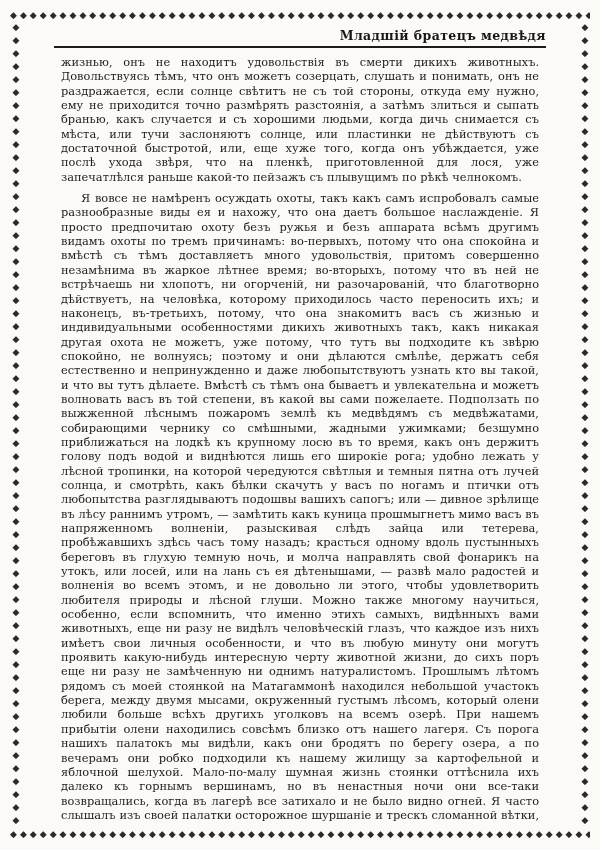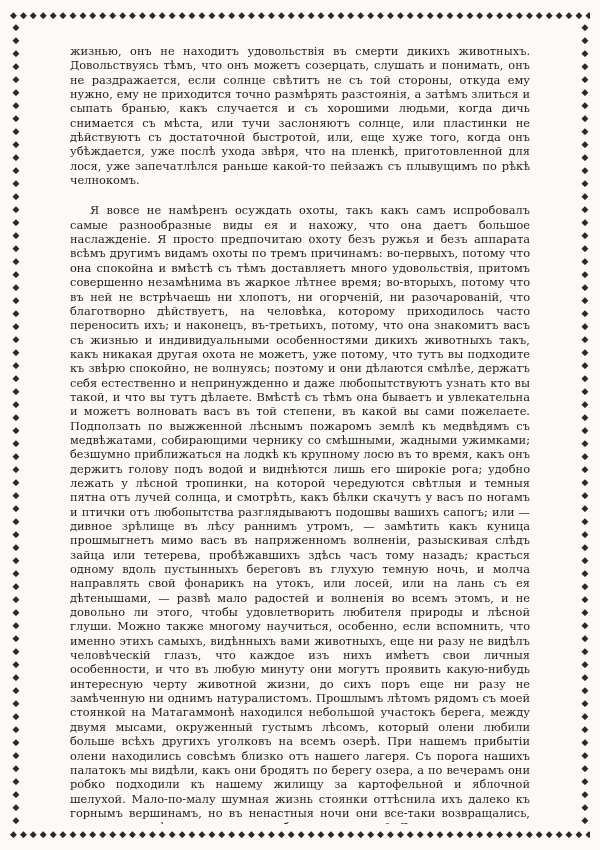--- a/index.html
+++ b/index.html
@@ -39,39 +39,42 @@
     font-weight: bold;
     font-size: 12.5px;
     letter-spacing: 0.4px;
     color: #171717;
     text-align: right;
     border-bottom: 2px solid #1c1b19;
     padding-bottom: 3px;
     margin-bottom: 6px;
   }
   p.body-par {
-    margin: 16px;
+    margin: 7px;
     text-align: justify;
     font-size: 11.4px;
     line-height: 14.35px;
     color: #1e1d1b;
     word-spacing: 0.2px;
   }
   p.body-par.indent { text-indent: 20px; }
 </style>
 </head>
 <body>
 
 <div class="page">
 
   <div class="b-strip b-top">◆◆◆◆◆◆◆◆◆◆◆◆◆◆◆◆◆◆◆◆◆◆◆◆◆◆◆◆◆◆◆◆◆◆◆◆◆◆◆◆◆◆◆◆◆◆◆◆◆◆◆◆◆◆◆◆◆◆◆◆</div>
   <div class="b-strip b-bottom">◆◆◆◆◆◆◆◆◆◆◆◆◆◆◆◆◆◆◆◆◆◆◆◆◆◆◆◆◆◆◆◆◆◆◆◆◆◆◆◆◆◆◆◆◆◆◆◆◆◆◆◆◆◆◆◆◆◆◆◆</div>
   <div class="b-strip b-left">◆◆◆◆◆◆◆◆◆◆◆◆◆◆◆◆◆◆◆◆◆◆◆◆◆◆◆◆◆◆◆◆◆◆◆◆◆◆◆◆◆◆◆◆◆◆◆◆◆◆◆◆◆◆◆◆◆◆◆◆◆◆◆◆◆◆◆◆◆◆◆◆◆◆◆◆◆◆◆◆</div>
   <div class="b-strip b-right">◆◆◆◆◆◆◆◆◆◆◆◆◆◆◆◆◆◆◆◆◆◆◆◆◆◆◆◆◆◆◆◆◆◆◆◆◆◆◆◆◆◆◆◆◆◆◆◆◆◆◆◆◆◆◆◆◆◆◆◆◆◆◆◆◆◆◆◆◆◆◆◆◆◆◆◆◆◆◆◆</div>
 
   <div class="content">
+    <div class="running-head">
+      <span>Младшій братецъ медвѣдя</span>
+    </div>
 
     <p class="body-par">жизнью, онъ не находитъ удовольствія въ смерти дикихъ животныхъ. Довольствуясь тѣмъ, что онъ можетъ созерцать, слушать и понимать, онъ не раздражается, если солнце свѣтитъ не съ той стороны, откуда ему нужно, ему не приходится точно размѣрять разстоянія, а затѣмъ злиться и сыпать бранью, какъ случается и съ хорошими людьми, когда дичь снимается съ мѣста, или тучи заслоняютъ солнце, или пластинки не дѣйствуютъ съ достаточной быстротой, или, еще хуже того, когда онъ убѣждается, уже послѣ ухода звѣря, что на пленкѣ, приготовленной для лося, уже запечатлѣлся раньше какой-то пейзажъ съ плывущимъ по рѣкѣ челнокомъ.</p>
     <p class="body-par indent">Я вовсе не намѣренъ осуждать охоты, такъ какъ самъ испробовалъ самые разнообразные виды ея и нахожу, что она даетъ большое наслажденіе. Я просто предпочитаю охоту безъ ружья и безъ аппарата всѣмъ другимъ видамъ охоты по тремъ причинамъ: во-первыхъ, потому что она спокойна и вмѣстѣ съ тѣмъ доставляетъ много удовольствія, притомъ совершенно незамѣнима въ жаркое лѣтнее время; во-вторыхъ, потому что въ ней не встрѣчаешь ни хлопотъ, ни огорченій, ни разочарованій, что благотворно дѣйствуетъ, на человѣка, которому приходилось часто переносить ихъ; и наконецъ, въ-третьихъ, потому, что она знакомитъ васъ съ жизнью и индивидуальными особенностями дикихъ животныхъ такъ, какъ никакая другая охота не можетъ, уже потому, что тутъ вы подходите къ звѣрю спокойно, не волнуясь; поэтому и они дѣлаются смѣлѣе, держатъ себя естественно и непринужденно и даже любопытствуютъ узнать кто вы такой, и что вы тутъ дѣлаете. Вмѣстѣ съ тѣмъ она бываетъ и увлекательна и можетъ волновать васъ въ той степени, въ какой вы сами пожелаете. Подползать по выжженной лѣснымъ пожаромъ землѣ къ медвѣдямъ съ медвѣжатами, собирающими чернику со смѣшными, жадными ужимками; безшумно приближаться на лодкѣ къ крупному лосю въ то время, какъ онъ держитъ голову подъ водой и виднѣются лишь его широкіе рога; удобно лежать у лѣсной тропинки, на которой чередуются свѣтлыя и темныя пятна отъ лучей солнца, и смотрѣть, какъ бѣлки скачутъ у васъ по ногамъ и птички отъ любопытства разглядываютъ подошвы вашихъ сапогъ; или — дивное зрѣлище въ лѣсу раннимъ утромъ, — замѣтить какъ куница прошмыгнетъ мимо васъ въ напряженномъ волненіи, разыскивая слѣдъ зайца или тетерева, пробѣжавшихъ здѣсь часъ тому назадъ; красться одному вдоль пустынныхъ береговъ въ глухую темную ночь, и молча направлять свой фонарикъ на утокъ, или лосей, или на лань съ ея дѣтенышами, — развѣ мало радостей и волненія во всемъ этомъ, и не довольно ли этого, чтобы удовлетворить любителя природы и лѣсной глуши. Можно также многому научиться, особенно, если вспомнить, что именно этихъ самыхъ, видѣнныхъ вами животныхъ, еще ни разу не видѣлъ человѣческій глазъ, что каждое изъ нихъ имѣетъ свои личныя особенности, и что въ любую минуту они могутъ проявить какую-нибудь интересную черту животной жизни, до сихъ поръ еще ни разу не замѣченную ни однимъ натуралистомъ. Прошлымъ лѣтомъ рядомъ съ моей стоянкой на Матагаммонѣ находился небольшой участокъ берега, между двумя мысами, окруженный густымъ лѣсомъ, который олени любили больше всѣхъ другихъ уголковъ на всемъ озерѣ. При нашемъ прибытіи олени находились совсѣмъ близко отъ нашего лагеря. Съ порога нашихъ палатокъ мы видѣли, какъ они бродятъ по берегу озера, а по вечерамъ они робко подходили къ нашему жилищу за картофельной и яблочной шелухой. Мало-по-малу шумная жизнь стоянки оттѣснила ихъ далеко къ горнымъ вершинамъ, но въ ненастныя ночи они все-таки возвращались, когда въ лагерѣ все затихало и не было видно огней. Я часто слышалъ изъ своей палатки осторожное шуршаніе и трескъ сломанной вѣтки, вмѣстѣ съ шумомъ и стукомъ дождевыхъ капель по крышкѣ, и, выходя наружу въ темноту, могъ различить двухъ-трехъ оленей, обыкновенно матку съ дѣтенышами, стоящихъ подъ крышей нашего деревяннаго навѣса, спасаясь отъ ливня.</p>
 
   </div>
 
 </div>
 
 </body></html>

